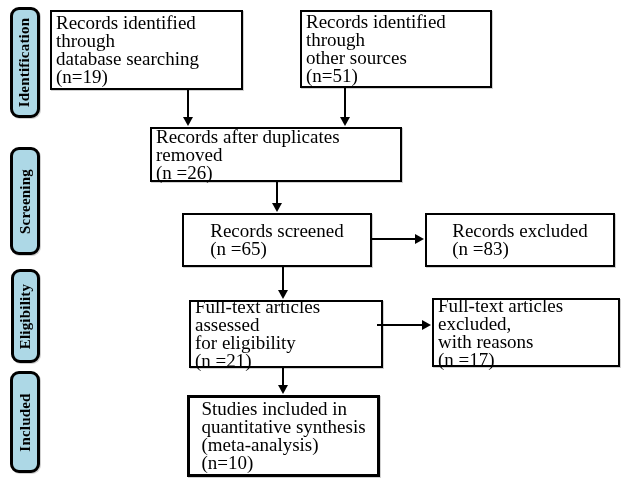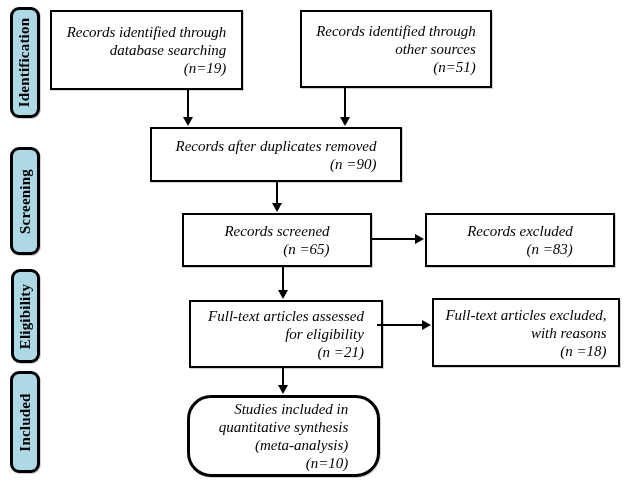--- a/index.html
+++ b/index.html
@@ -38,26 +38,25 @@
     position: absolute;
     background: #ffffff;
     border: 2px solid #000;
     display: flex;
     align-items: center;
     justify-content: center;
     box-shadow: 1px 1px 0 rgba(0,0,0,0.18);
   }
   .fbox .btext {
     white-space: pre-line;
-    text-align: right;
-    font-size: 15px;
+    text-align: left;
+    font-size: 19px;
     line-height: 18px;
     color: #000;
     padding: 2px 4px;
-    font-style: italic;
   }
   .fbox.thick { border-width: 3px; }
 
   
   .arrow-v {
     position: absolute;
     width: 2px;
     background: #000;
   }
   .arrow-v .head-down {
@@ -109,21 +108,21 @@
   </div>
 
   <div class="fbox" style="left:300px; top:10px; width:192px; height:78px;">
     <span class="btext">Records identified through
 other sources
 (n=51)</span>
   </div>
 
   <div class="fbox" style="left:150px; top:127px; width:252px; height:55px;">
     <span class="btext">Records after duplicates removed
-(n =90)</span>
+(n =26)</span>
   </div>
 
   <div class="fbox" style="left:182px; top:213px; width:190px; height:54px;">
     <span class="btext">Records screened
 (n =65)</span>
   </div>
 
   <div class="fbox" style="left:425px; top:213px; width:190px; height:54px;">
     <span class="btext">Records excluded
 (n =83)</span>
@@ -131,24 +130,24 @@
 
   <div class="fbox" style="left:183px; top:300px; width:194px; height:68px;margin-left:6px;">
     <span class="btext">Full-text articles assessed
 for eligibility
 (n =21)</span>
   </div>
 
   <div class="fbox" style="left:432px; top:298px; width:188px; height:69px;">
     <span class="btext">Full-text articles excluded,
 with reasons
-(n =18)</span>
+(n =17)</span>
   </div>
 
-  <div class="fbox thick" style="left:187px; top:395px; width:193px; height:82px;border-radius:24px;">
+  <div class="fbox thick" style="left:187px; top:395px; width:193px; height:82px;">
     <span class="btext">Studies included in
 quantitative synthesis
 (meta-analysis)
 (n=10)</span>
   </div>
 
   <div class="arrow-v" style="left:187px; top:90px; height:27px;">
     <span class="head-down"></span>
   </div>
   <div class="arrow-v" style="left:344px; top:88px; height:29px;">

